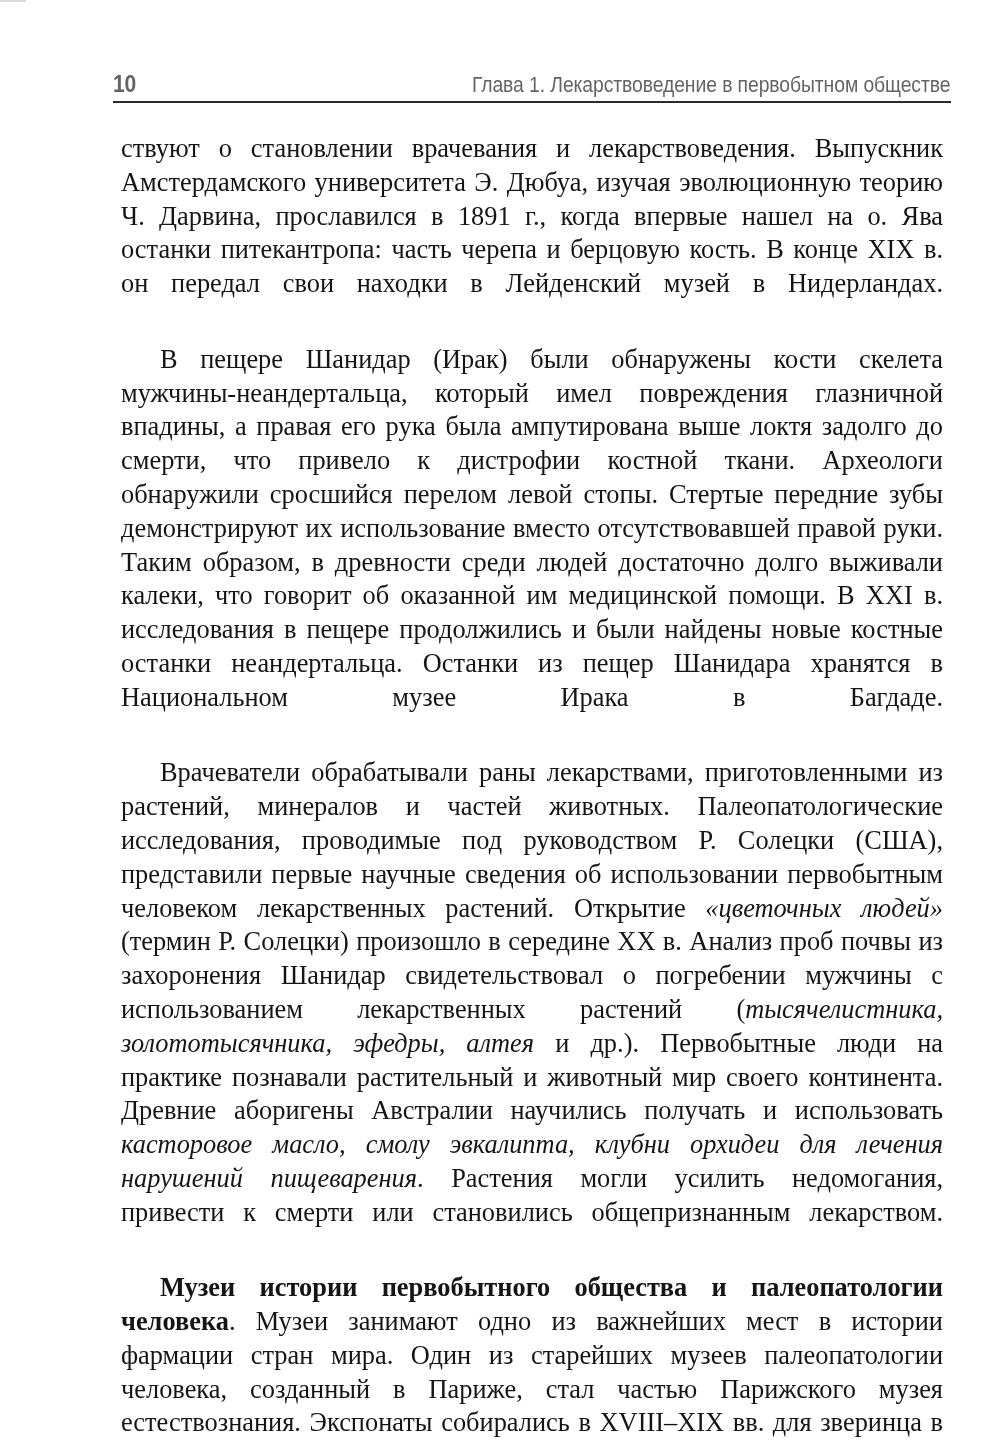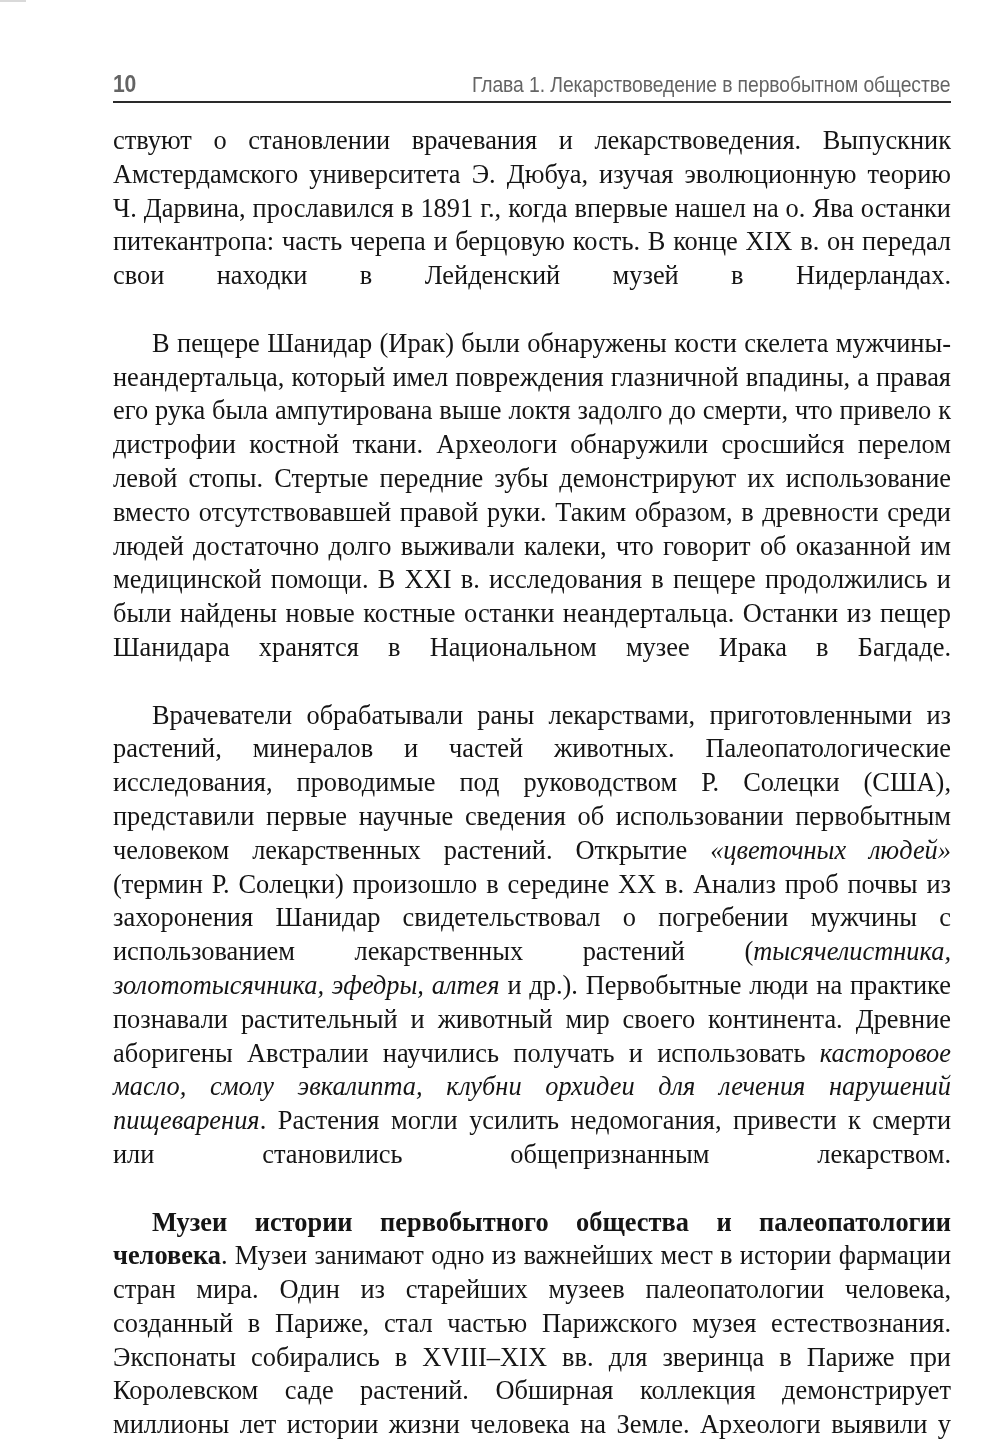--- a/index.html
+++ b/index.html
@@ -81,21 +81,21 @@
     font-family: "Liberation Serif", "DejaVu Serif", serif;
     font-size: 26.4px;
     line-height: 33.8px;
     color: #151515;
     text-align: justify;
     text-justify: inter-word;
     hyphens: manual;
   }
 
   .body-text p {
-    margin: 0;
+    margin: 8px;
     text-indent: 39px;
     text-align: justify;
   }
 
   .body-text p.no-indent {
     text-indent: 0;
   }
 
   .body-text p:last-child {
     text-align: justify;

